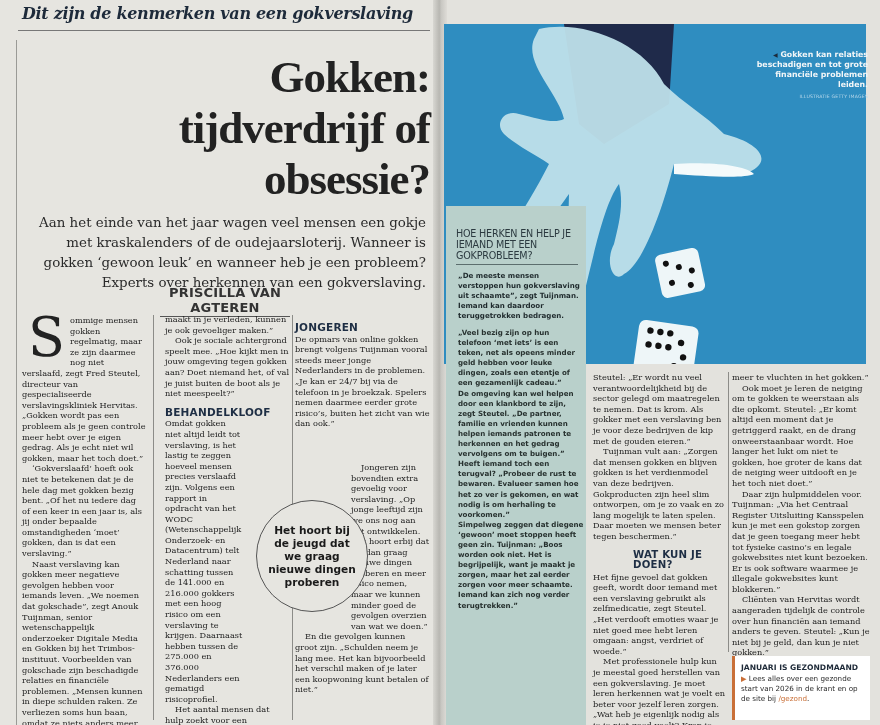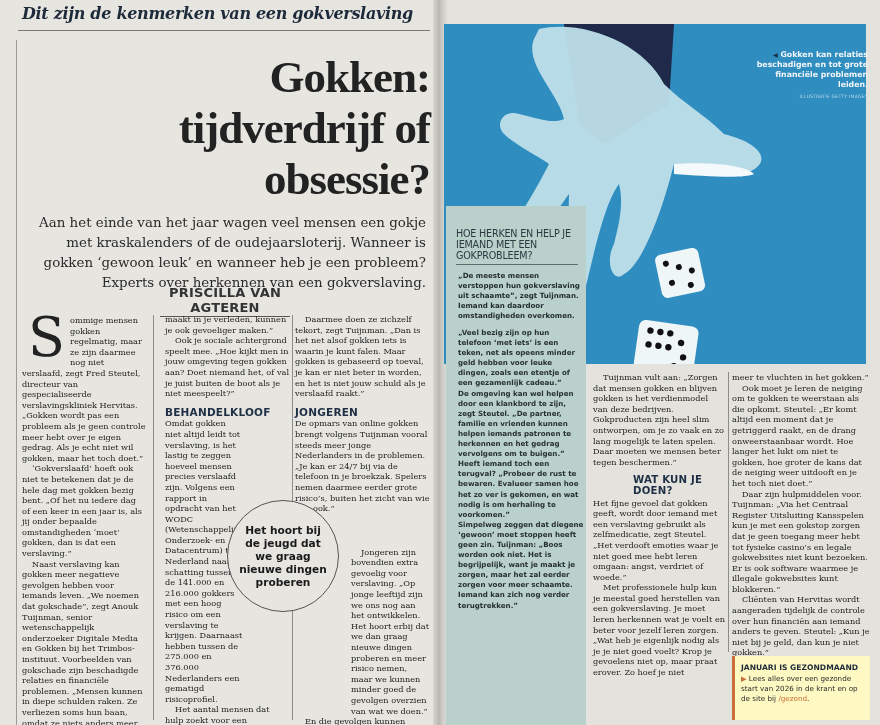--- a/index.html
+++ b/index.html
@@ -32,21 +32,21 @@
   .col .subhead { font-family: "DejaVu Sans", sans-serif; font-weight: bold; font-size: 10.5px;
                   color: #1e2e44; margin-top: 8px; margin-bottom: 1px; letter-spacing: 0.2px; }
   .col-1 { left: 22px; top: 315px; width: 124px; }
   .col-2 { left: 165px; top: 314px; width: 125px; }
   .col-3 { left: 295px; top: 314px; width: 135px; }
   .col-rule { position: absolute; width: 1px; background: #8c8c88; }
 
   .dropcap { float: left; font-family: "DejaVu Serif", serif; font-size: 54px; line-height: 44px;
              margin: 1px 5px 0 6px; color: #222; font-weight: normal; }
 
-  .quote-circle { position: absolute; left: 227px; top: 500px; width: 112px; height: 112px; border-radius: 50%;
+  .quote-circle { position: absolute; left: 256px; top: 500px; width: 112px; height: 112px; border-radius: 50%;
                   border: 1px solid #555; background: #e6e5e0; display: flex; align-items: center; justify-content: center;
                   text-align: center; font-family: "DejaVu Sans", sans-serif; font-weight: bold; font-size: 10.6px;
                   line-height: 13px; color: #1a1a1a; padding: 10px; }
 
   .illustration { position: absolute; left: 444px; top: 24px; width: 422px; height: 340px; background: #2f8dc0; overflow: hidden; }
   .caption { position: absolute; left: 746px; top: 50px; width: 122px; text-align: right;
              font-family: "DejaVu Sans", sans-serif; font-weight: bold; font-size: 7.8px; line-height: 10px; color: #f2f6f8; }
   .caption-credit { position: absolute; left: 760px; top: 94px; width: 108px; text-align: right;
                     font-family: "DejaVu Sans", sans-serif; font-size: 4.6px; color: #b9d8ea; letter-spacing: 0.2px; }
 
@@ -57,21 +57,21 @@
   .sidebar-lead { position: absolute; left: 458px; top: 271px; width: 124px; font-family: "DejaVu Sans", sans-serif;
                   font-weight: bold; font-size: 7.1px; line-height: 10px; color: #1f2a2d; }
   .sidebar-body { position: absolute; left: 458px; top: 328px; width: 126px; font-family: "DejaVu Sans", sans-serif;
                   font-size: 7.1px; line-height: 10.1px; color: #27312f; }
   .sidebar-body p { margin: 0; font-weight: bold; }
 
   .col-r1 { left: 593px; top: 372px; width: 132px; }
   .col-r2 { left: 732px; top: 372px; width: 140px; }
   .col-r1 .subhead, .col-r2 .subhead { font-size: 10.2px; margin-left: 40px; }
 
-  .promo { position: absolute; left: 732px; top: 656px; width: 138px; height: 64px; background: #fef9c3;
+  .promo { position: absolute; left: 732px; top: 656px; width: 138px; height: 64px; background: #ffffff;
            border-left: 3px solid #c96f37; padding: 7px 6px; font-family: "DejaVu Sans", sans-serif; }
   .promo-title { font-weight: bold; font-size: 7.6px; color: #1e2a38; margin-bottom: 2px; }
   .promo-text { font-size: 7.2px; line-height: 10px; color: #2a2a2a; }
   .promo-arrow { color: #c96f37; }
   .promo-link { color: #c96f37; }
 </style>
 </head>
 <body>
 
 <div class="page-left"></div>
@@ -103,21 +103,20 @@
   <p>maakt in je verleden, kunnen je ook gevoeliger maken.”</p>
   <p class="indent">Ook je sociale achtergrond speelt mee. „Hoe kijkt men in jouw omgeving tegen gokken aan? Doet niemand het, of val je juist buiten de boot als je niet meespeelt?”</p>
   <div class="subhead">BEHANDELKLOOF</div>
   <p style="width:78px;">Omdat gokken niet altijd leidt tot verslaving, is het lastig te zeggen hoeveel mensen precies verslaafd zijn. Volgens een rapport in opdracht van het WODC (Wetenschappelijk Onderzoek- en Datacentrum) telt Nederland naar schatting tussen de 141.000 en 216.000 gokkers met een hoog risico om een verslaving te krijgen. Daarnaast hebben tussen de 275.000 en 376.000 Nederlanders een gematigd risicoprofiel.</p>
   <p class="indent">Het aantal mensen dat hulp zoekt voor een gokverslaving, is vele malen lager. In 2024 waren er volgens het Landelijk Alcohol en Drugs Informatie Systeem (LADIS) 2708 mensen in behandeling bij verslavingszorg met als hoofdverslaving gokken.</p>
 
 </div>
 <div class="col-rule" style="left:292px; top:315px; height:405px;"></div>
 
 <div class="col col-3">
-  <p class="indent">Daarmee doen ze zichzelf tekort, zegt Tuijnman. „Dan is het net alsof gokken iets is waarin je kunt falen. Maar gokken is gebaseerd op toeval, je kan er niet beter in worden, en het is niet jouw schuld als je verslaafd raakt.”</p>
   <div class="subhead">JONGEREN</div>
   <p>De opmars van online gokken brengt volgens Tuijnman vooral steeds meer jonge Nederlanders in de problemen. „Je kan er 24/7 bij via de telefoon in je broekzak. Spelers nemen daarmee eerder grote risico’s, buiten het zicht van wie dan ook.”</p>
   <p class="indent" style="padding-left:56px;margin-top:33px;">Jongeren zijn bovendien extra gevoelig voor verslaving. „Op jonge leeftijd zijn we ons nog aan het ontwikkelen. Het hoort erbij dat we dan graag nieuwe dingen proberen en meer risico nemen, maar we kunnen minder goed de gevolgen overzien van wat we doen.”</p>
   <p class="indent">En die gevolgen kunnen groot zijn. „Schulden neem je lang mee. Het kan bijvoorbeeld het verschil maken of je later een koopwoning kunt betalen of niet.”</p>
 
 </div>
 
 <div class="quote-circle">Het hoort bij de jeugd dat we graag nieuwe dingen proberen</div>
 
 <div class="illustration">
@@ -150,28 +149,29 @@
 
 <div class="caption">
   <span style="font-size:6px; color:#1b2b3b;">◀</span>
   <span>Gokken kan relaties beschadigen en tot grote financiële problemen leiden.</span>
 </div>
 <div class="caption-credit">ILLUSTRATIE GETTY IMAGES</div>
 
 <div class="sidebar-box"></div>
 <div class="sidebar-title">HOE HERKEN EN HELP JE IEMAND MET EEN GOKPROBLEEM?</div>
 <div class="sidebar-rule"></div>
-<div class="sidebar-lead">„De meeste mensen verstoppen hun gokverslaving uit schaamte”, zegt Tuijnman. Iemand kan daardoor omstandigheden overkomen.</div>
+<div class="sidebar-lead">„De meeste mensen verstoppen hun gokverslaving uit schaamte”, zegt Tuijnman. Iemand kan daardoor teruggetrokken bedragen.</div>
 <div class="sidebar-body">
   <p>„Veel bezig zijn op hun telefoon ‘met iets’ is een teken, net als opeens minder geld hebben voor leuke dingen, zoals een etentje of een gezamenlijk cadeau.”</p>
   <p>De omgeving kan wel helpen door een klankbord te zijn, zegt Steutel. „De partner, familie en vrienden kunnen helpen iemands patronen te herkennen en het gedrag vervolgens om te buigen.” Heeft iemand toch een terugval? „Probeer de rust te bewaren. Evalueer samen hoe het zo ver is gekomen, en wat nodig is om herhaling te voorkomen.”</p>
   <p>Simpelweg zeggen dat diegene ‘gewoon’ moet stoppen heeft geen zin. Tuijnman: „Boos worden ook niet. Het is begrijpelijk, want je maakt je zorgen, maar het zal eerder zorgen voor meer schaamte. Iemand kan zich nog verder terugtrekken.”</p>
 </div>
 
 <div class="col col-r1">
+  <p>Steutel: „Er wordt nu veel verantwoordelijkheid bij de sector gelegd om maatregelen te nemen. Dat is krom. Als gokker met een verslaving ben je voor deze bedrijven de kip met de gouden eieren.”</p>
   <p class="indent">Tuijnman vult aan: „Zorgen dat mensen gokken en blijven gokken is het verdienmodel van deze bedrijven. Gokproducten zijn heel slim ontworpen, om je zo vaak en zo lang mogelijk te laten spelen. Daar moeten we mensen beter tegen beschermen.”</p>
   <div class="subhead">WAT KUN JE DOEN?</div>
   <p>Het fijne gevoel dat gokken geeft, wordt door iemand met een verslaving gebruikt als zelfmedicatie, zegt Steutel. „Het verdooft emoties waar je niet goed mee hebt leren omgaan: angst, verdriet of woede.”</p>
   <p class="indent">Met professionele hulp kun je meestal goed herstellen van een gokverslaving. Je moet leren herkennen wat je voelt en beter voor jezelf leren zorgen. „Wat heb je eigenlijk nodig als je je niet goed voelt? Krop je gevoelens niet op, maar praat erover. Zo hoef je niet</p>
 </div>
 <div class="col-rule" style="left:728px; top:372px; height:280px;"></div>
 
 <div class="col col-r2">
   <p>meer te vluchten in het gokken.”</p>
   <p class="indent">Ook moet je leren de neiging om te gokken te weerstaan als die opkomt. Steutel: „Er komt altijd een moment dat je getriggerd raakt, en de drang onweerstaanbaar wordt. Hoe langer het lukt om niet te gokken, hoe groter de kans dat de neiging weer uitdooft en je het toch niet doet.”</p>

